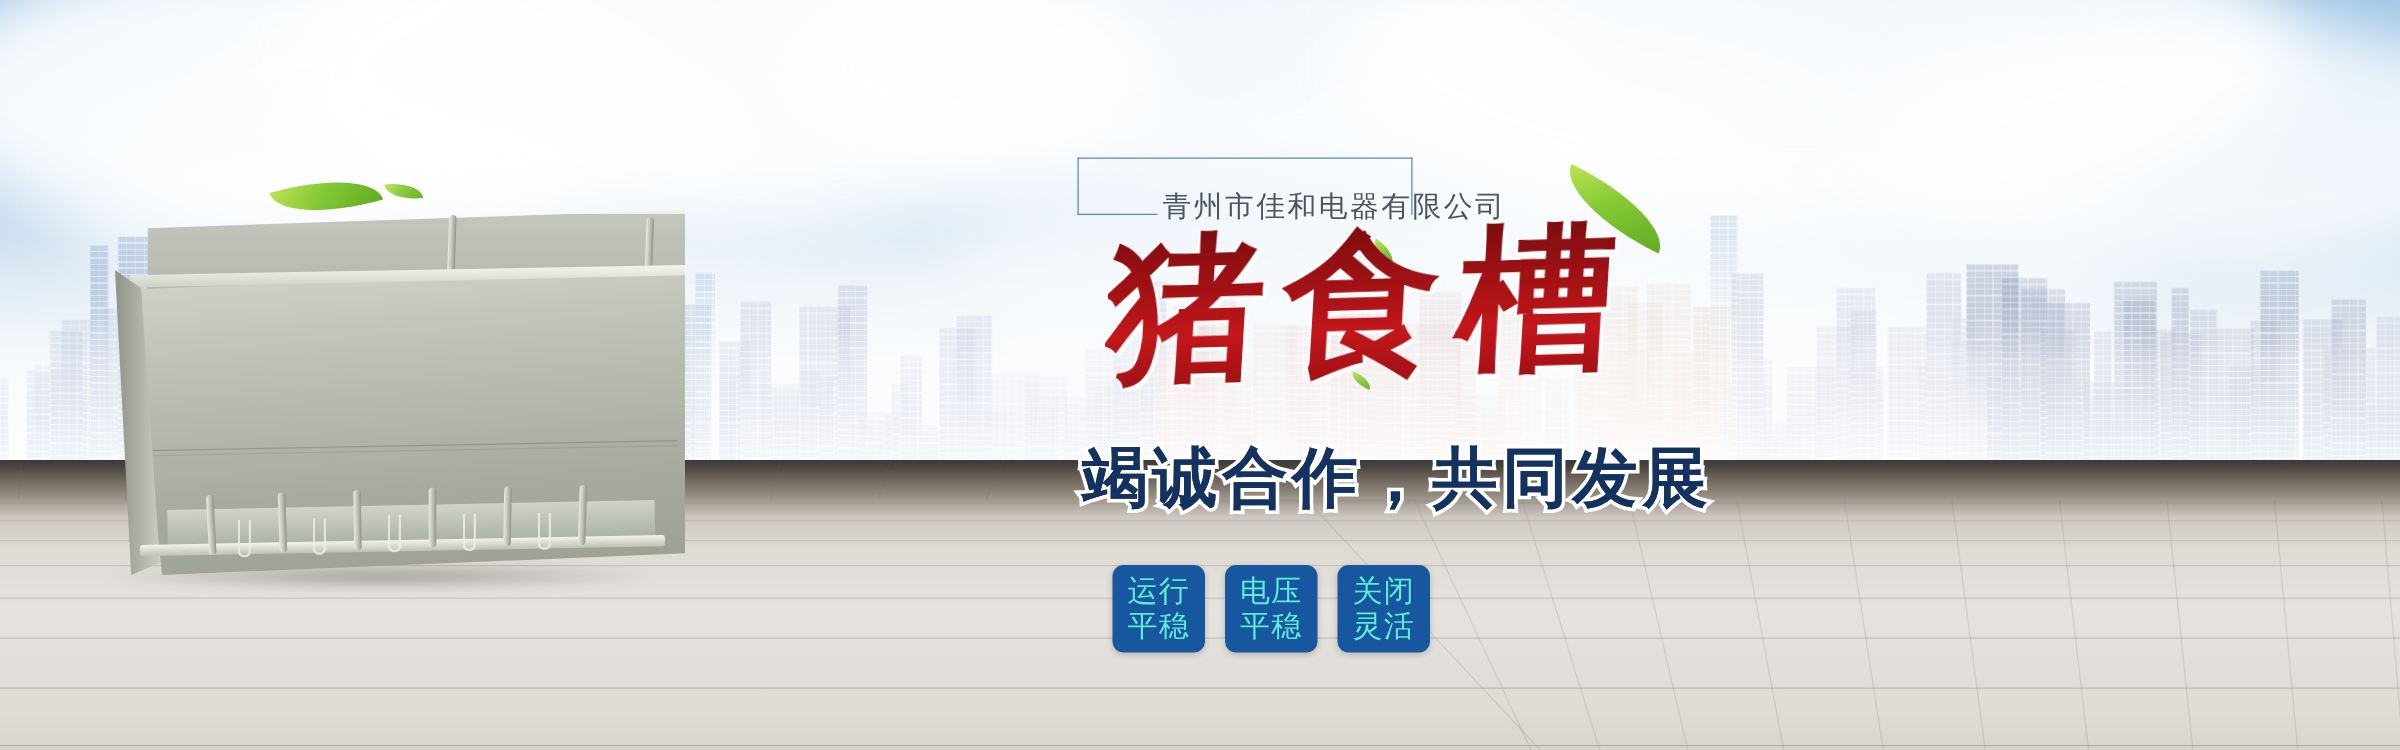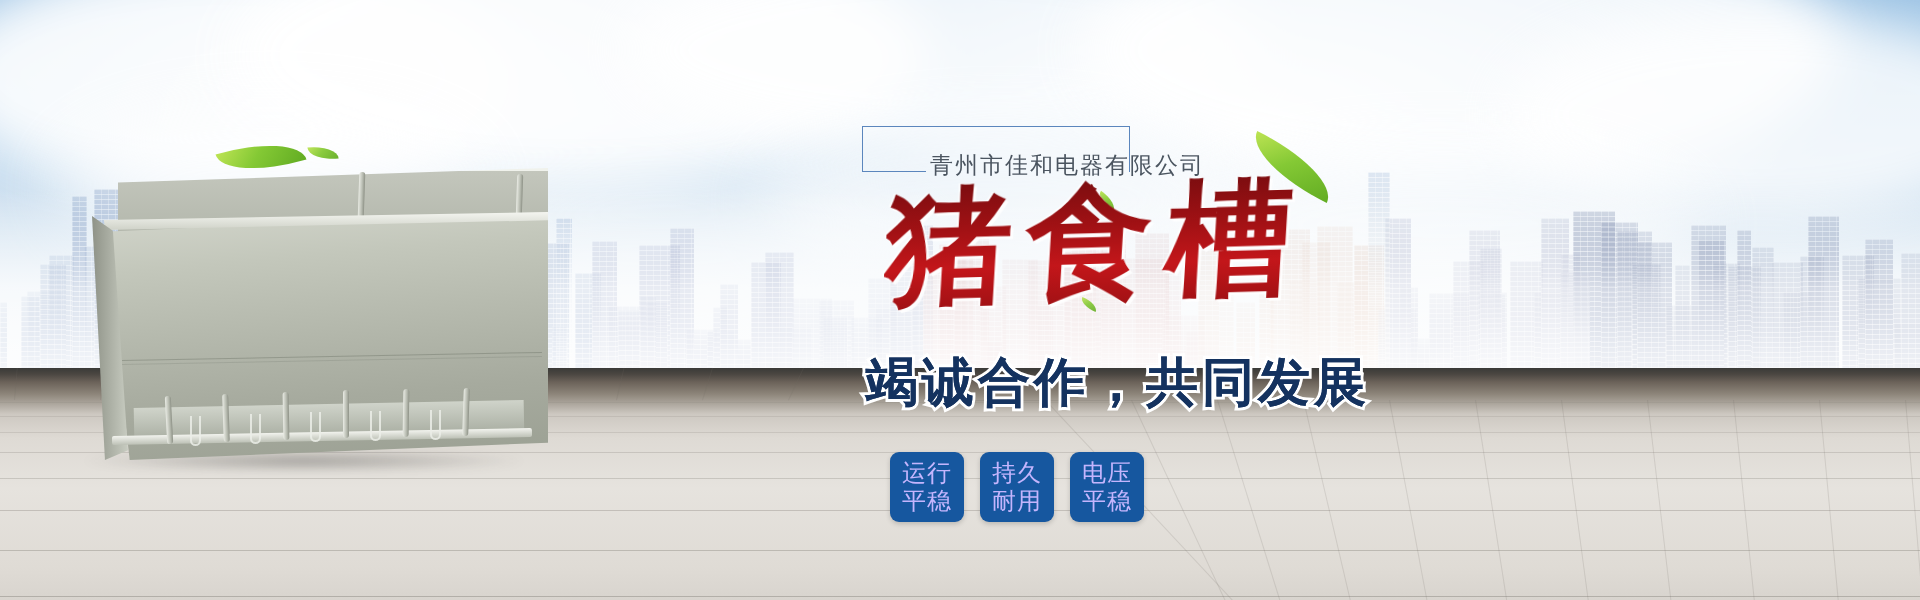--- a/index.html
+++ b/index.html
@@ -87,21 +87,21 @@
     position:absolute; left:866px; top:348px;
     font-size:52px; font-weight:700; letter-spacing:4px; white-space:nowrap;
     color:#14325f; font-family:"DejaVu Sans","Liberation Sans",sans-serif;
   }
 
   
   .chips { position:absolute; left:890px; top:452px; display:flex; gap:16px; }
   .chip {
     width:74px; height:70px; border-radius:9px; background:#16579f;
     display:flex; flex-direction:column; align-items:center; justify-content:center;
-    color:#c4b5fd; font-size:24px; line-height:1.18; letter-spacing:1px;
+    color:#5eead4; font-size:24px; line-height:1.18; letter-spacing:1px;
     font-family:"DejaVu Sans","Liberation Sans",sans-serif;
     box-shadow:0 2px 5px rgba(0,0,0,.18);
   }
 
   
   .product { position:absolute; left:78px; top:168px; width:470px; height:290px; }
   .trough-back {
     position:absolute; left:40px; top:0; width:430px; height:104px;
     background:linear-gradient(180deg,#c3c6bc 0%, #b5b9ae 55%, #a9ada2 100%);
     clip-path:polygon(0% 14%, 100% 0%, 100% 68%, 0% 100%);
@@ -380,22 +380,22 @@
 
   <div class="sub-title">竭诚合作，共同发展</div>
   <div class="sub-title-top">竭诚合作，共同发展</div>
 
   <div class="chips">
     <div class="chip">
       <span>运行</span>
       <span>平稳</span>
     </div>
     <div class="chip">
-      <span>持久</span>
-      <span>耐用</span>
-    </div>
-    <div class="chip">
       <span>电压</span>
       <span>平稳</span>
     </div>
+    <div class="chip">
+      <span>关闭</span>
+      <span>灵活</span>
+    </div>
   </div>
 
 </div>
 
 </body></html>

